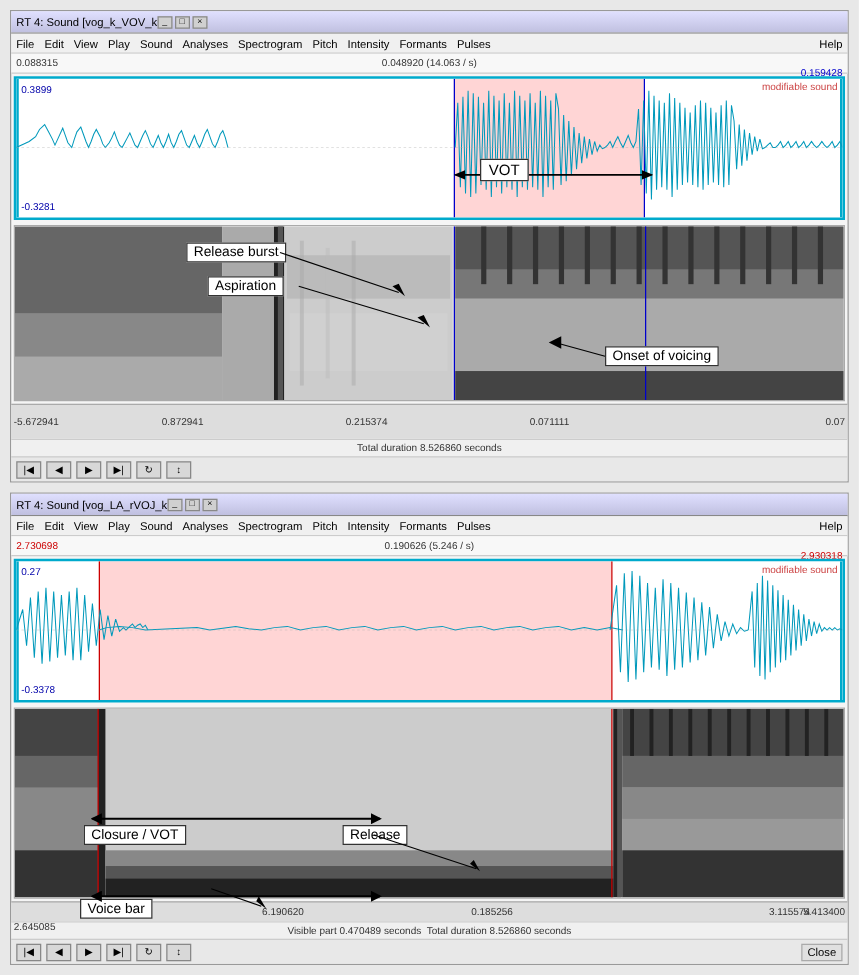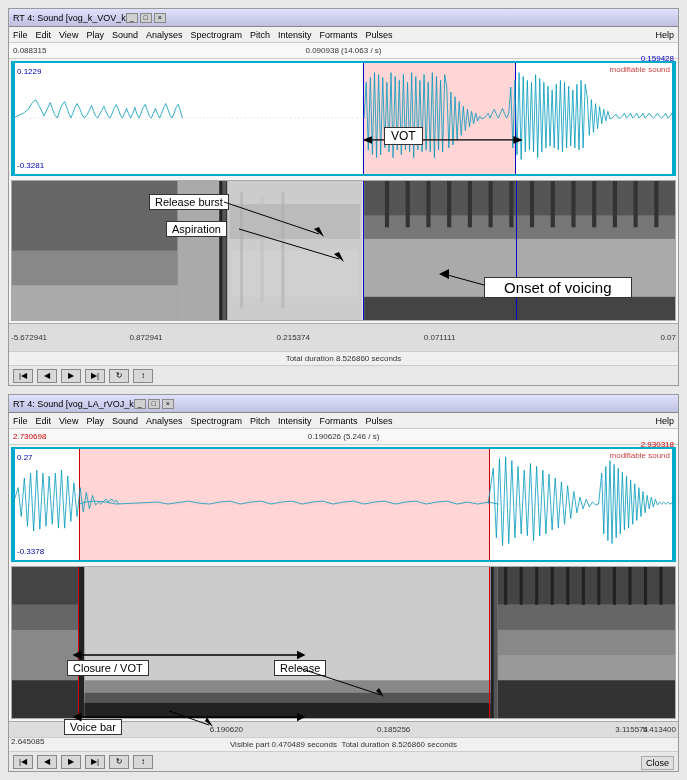--- a/index.html
+++ b/index.html
@@ -328,29 +328,29 @@
       <span class="menu-item">Analyses</span>
       <span class="menu-item">Spectrogram</span>
       <span class="menu-item">Pitch</span>
       <span class="menu-item">Intensity</span>
       <span class="menu-item">Formants</span>
       <span class="menu-item">Pulses</span>
       <span class="menu-item help-item">Help</span>
     </div>
     <div class="time-bar">
       <span class="time-left">0.088315</span>
-      <span class="time-center">0.090938 (14.063 / s)</span>
+      <span class="time-center">0.048920 (14.063 / s)</span>
       <span class="time-right">0.159428</span>
     </div>
 
     <div style="position:relative; flex:1; display:flex; flex-direction:column;">
 
       <div class="waveform-area" style="flex: 0 0 115px;">
         <span class="modifiable-label">modifiable sound</span>
-        <span class="amplitude-label-top">0.1229</span>
+        <span class="amplitude-label-top">0.3899</span>
         <span class="amplitude-label-bottom">-0.3281</span>
 
         <div class="pink-region" style="left: 53%; width: 23%;"></div>
 
         <div class="blue-border-region" style="left: 0; right: 0;"></div>
 
         <div class="vertical-line" style="left: 53%;"></div>
         <div class="vertical-line" style="left: 76%;"></div>
 
         <svg class="wave-svg" viewBox="0 0 640 115" preserveAspectRatio="none">
@@ -438,21 +438,21 @@
         </div>
 
         <div class="annotation" style="position:absolute; left:140px; top:135px; padding:1px 5px; font-size:11px;">
           <span>Release burst</span>
         </div>
 
         <div class="annotation" style="position:absolute; left:157px; top:162px; padding:1px 5px; font-size:11px;">
           <span>Aspiration</span>
         </div>
 
-        <div class="annotation" style="position:absolute; left:475px; top:218px; padding:1px 19px; font-size:15px;">
+        <div class="annotation" style="position:absolute; left:475px; top:218px; padding:1px 5px; font-size:11px;">
           <span>Onset of voicing</span>
         </div>
 
         <svg style="position:absolute;top:0;left:0;width:100%;height:100%;overflow:visible;">
 
           <line x1="215" y1="143" x2="310" y2="175" stroke="#000" stroke-width="1"></line>
           <polygon points="305,170 315,178 310,168" fill="#000"></polygon>
 
           <line x1="230" y1="170" x2="330" y2="200" stroke="#000" stroke-width="1"></line>
           <polygon points="325,195 335,203 330,193" fill="#000"></polygon>

